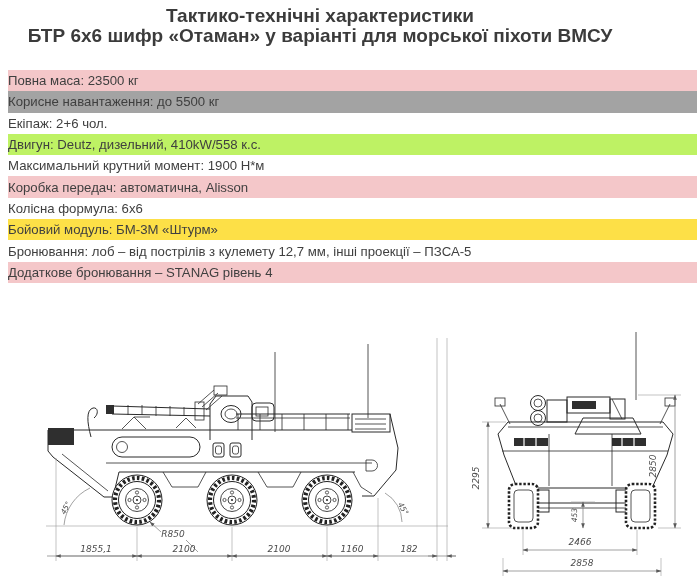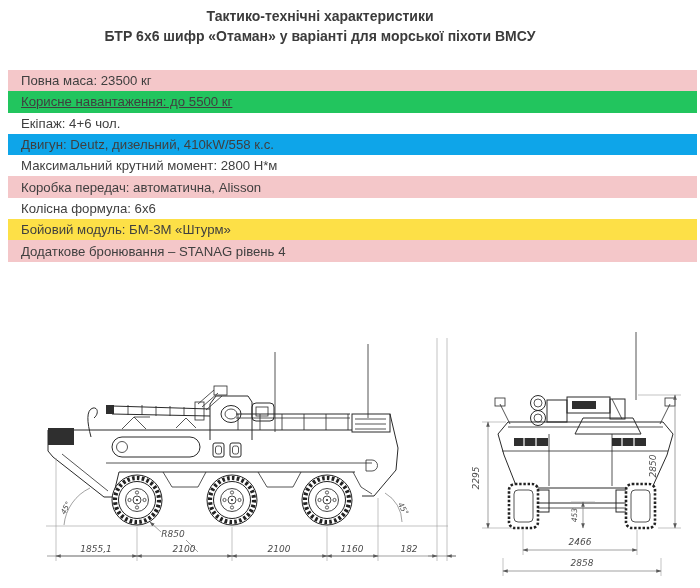--- a/index.html
+++ b/index.html
@@ -1,21 +1,21 @@
 <!DOCTYPE html>
 <html><head>
 <meta charset="utf-8">
 <style>
   html,body{margin:0;padding:0;background:#fff;}
   .page{position:relative;width:700px;height:588px;background:#ffffff;overflow:hidden;
         font-family:"Liberation Sans", sans-serif;color:#3e3e3e;}
   .title{position:absolute;top:6px;left:0;width:640px;text-align:center;
-         font-weight:bold;font-size:14px;line-height:20px;color:#3b3b3b;}
+         font-weight:bold;font-size:19px;line-height:20px;color:#3b3b3b;}
   .specs{position:absolute;top:70px;left:8px;width:689px;}
-  .spec-row{height:21.3px;display:flex;align-items:center;padding-left:13px;
+  .spec-row{height:21.3px;display:flex;align-items:center;
             font-size:13.2px;color:#3f3f3f;white-space:nowrap;box-sizing:border-box;}
   .hl{background:#f4c7c9;}
   .drawings{position:absolute;top:330px;left:0;width:700px;height:258px;}
   svg text.dim{font-family:"DejaVu Sans", sans-serif;font-style:italic;
                font-size:9px;fill:#4a4a4a;}
   svg text.dim.sm{font-size:7.5px;}
   svg .veh{stroke:#2a2a2a;fill:none;stroke-width:1;}
   svg .veh2{stroke:#2a2a2a;fill:none;stroke-width:0.8;}
   svg .dk{fill:#2f2f2f;stroke:none;}
   svg .dimln{stroke:#7a7a7a;stroke-width:0.7;fill:none;}
@@ -26,27 +26,28 @@
 
 <div class="page">
 
   <div class="title">
     <div>Тактико-технічні характеристики</div>
     <div>БТР 6х6 шифр «Отаман» у варіанті для морської піхоти ВМСУ</div>
   </div>
 
   <div class="specs">
     <div class="spec-row hl" style="background: rgb(244, 199, 201);">Повна маса: 23500 кг</div>
-    <div class="spec-row hl" style="background: #22c55e; text-decoration: underline;">Корисне навантаження: до 5500 кг</div>
-    <div class="spec-row">Екіпаж: 4+6 чол.</div>
-    <div class="spec-row hl" style="background: #0ea5e9;">Двигун: Deutz, дизельний, 410kW/558 к.с.</div>
-    <div class="spec-row">Максимальний крутний момент: 2800 Н*м</div>
+    <div class="spec-row hl" style="background: #a3a3a3;">Корисне навантаження: до 5500 кг</div>
+    <div class="spec-row">Екіпаж: 2+6 чол.</div>
+    <div class="spec-row hl" style="background: #bef264;">Двигун: Deutz, дизельний, 410kW/558 к.с.</div>
+    <div class="spec-row">Максимальний крутний момент: 1900 Н*м</div>
     <div class="spec-row hl" style="background: rgb(244, 199, 201); text-align: right;">Коробка передач: автоматична, Alisson</div>
     <div class="spec-row">Колісна формула: 6х6</div>
     <div class="spec-row hl" style="background: #fde047;">Бойовий модуль: БМ-3М «Штурм»</div>
+    <div class="spec-row">Бронювання: лоб – від пострілів з кулемету 12,7 мм, інші проекції – ПЗСА-5</div>
     <div class="spec-row hl" style="background: rgb(244, 199, 201); text-align: right;">Додаткове бронювання – STANAG рівень 4</div>
   </div>
 
   <div class="drawings">
   <svg width="700" height="258" viewBox="0 0 700 258">
     <defs>
       <marker id="arr" viewBox="0 0 10 10" refX="9" refY="5" markerWidth="7.5" markerHeight="7.5" orient="auto-start-reverse">
         <path d="M0,1.5 L10,5 L0,8.5 z" fill="#5a5a5a"></path>
       </marker>
       <g id="wheelS">

